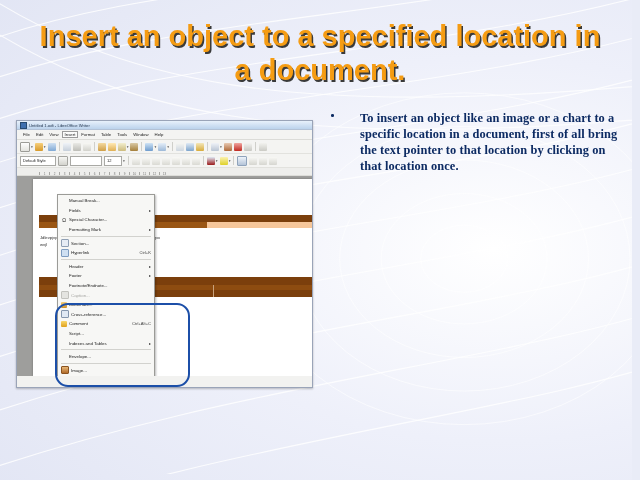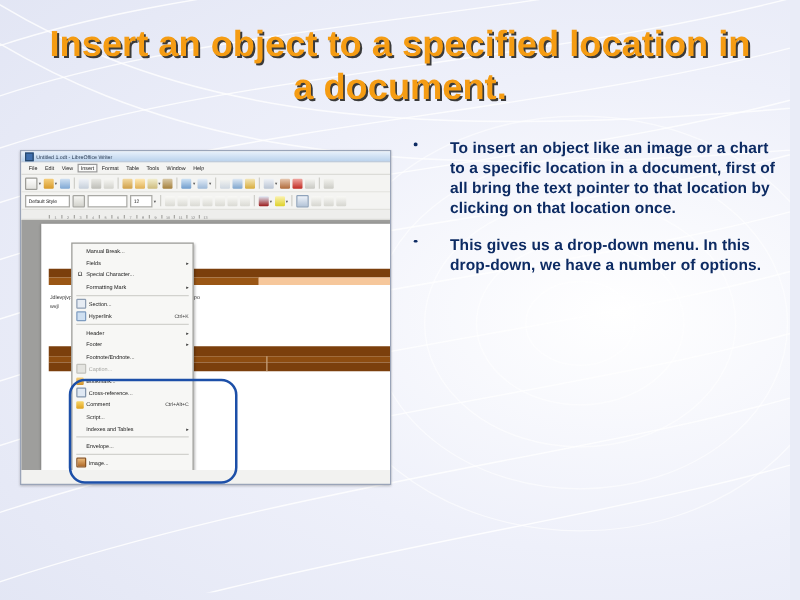--- a/index.html
+++ b/index.html
@@ -18,21 +18,21 @@
   
   #title{position:absolute;left:28px;top:20px;width:584px;
          text-align:center;line-height:1.16;
          font-size:29px;font-weight:bold;color:#f59c13;
          text-shadow:1.5px 1.5px 0 #3a3a3a;}
 
   
   #bullets{position:absolute;left:326px;top:110px;width:300px;}
   .blt{position:relative;padding-left:34px;margin-bottom:13px;
        font-size:12.4px;font-weight:bold;color:#0d2b63;
-       line-height:1.30;letter-spacing:.1px;}
+       line-height:1.30;letter-spacing:.1px;font-family:Liberation Serif, serif;}
   .blt .dot{position:absolute;left:5px;top:4px;width:2.6px;height:2.6px;
             background:#0d2b63;border-radius:50%;}
 
   
   #loWin{position:absolute;left:16px;top:120px;width:295px;height:266px;
          background:#f2f2f0;border:1px solid #9aa4b8;
          box-shadow:0 1px 2px rgba(0,0,0,.25);overflow:hidden;
          font-size:4.3px;color:#1b1b1b;}
 
   
@@ -124,24 +124,20 @@
     </g>
   </svg>
 
   <div id="title">Insert an object to a specified location in a document.</div>
 
   <div id="bullets">
     <div class="blt">
       <span class="dot"></span>
       <span>To insert an object like an image or a chart to a specific location in a document, first of all bring the text pointer to that location by clicking on that location once.</span>
     </div>
-    <div class="blt">
-      <span class="dot"></span>
-      <span>This gives us a drop-down menu. In this drop-down, we have a number of options.</span>
-    </div>
   </div>
 
   <div id="loWin">
 
     <div id="loTitle">
       <span class="ticon"></span>
       <span class="ttxt">Untitled 1.odt - LibreOffice Writer</span>
     </div>
 
     <div id="loMenu">

